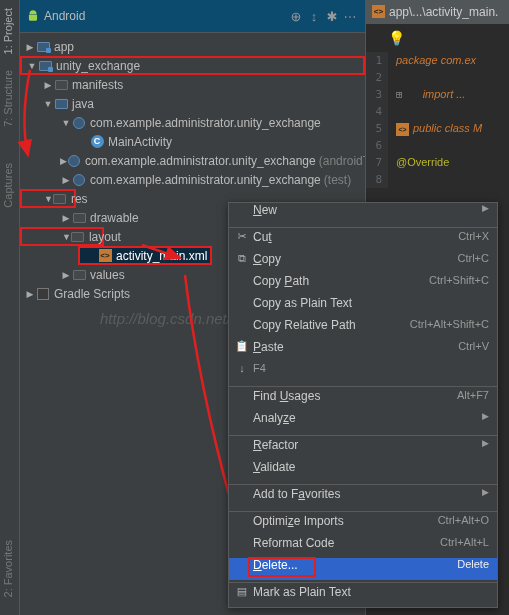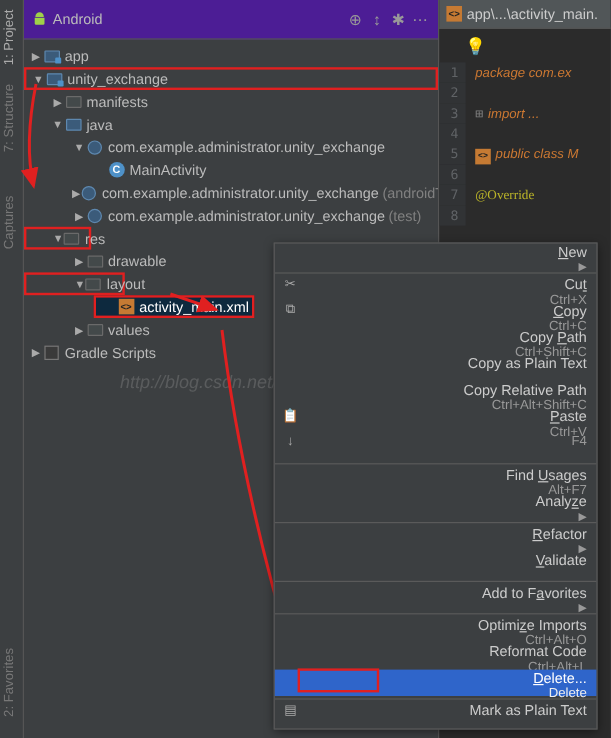--- a/index.html
+++ b/index.html
@@ -3,21 +3,21 @@
   <meta charset="utf-8">
   <style>
     * { margin: 0; padding: 0; box-sizing: border-box; font-family: "Segoe UI", Arial, sans-serif; }
     body { width: 509px; height: 615px; background: #3c3f41; color: #bbbbbb; font-size: 12px; overflow: hidden; position: relative; }
     
     .vtabs { position: absolute; left: 0; top: 0; width: 20px; height: 615px; background: #3c3f41; border-right: 1px solid #555; display: flex; flex-direction: column; }
     .vtab { writing-mode: vertical-rl; transform: rotate(180deg); padding: 8px 2px; font-size: 11px; color: #aaa; cursor: pointer; text-align: center; }
     .vtab.dim { color: #777; }
     
     .main { position: absolute; left: 20px; top: 0; width: 345px; height: 615px; background: #3c3f41; }
-    .toolbar { height: 24px; background: #4c1d95; border-bottom: 1px solid #555; display: flex; align-items: center; padding: 16px 6px; }
+    .toolbar { height: 24px; background: #0c4a6e; border-bottom: 1px solid #555; display: flex; align-items: center; padding: 16px 6px; }
     .toolbar .bot-icon { width: 14px; height: 14px; color: #9fd149; margin-right: 4px; }
     .toolbar .title { color: #bbb; flex: 1; }
     .toolbar .tool { width: 18px; text-align: center; color: #999; cursor: pointer; font-size: 13px; }
     
     .tree { padding: 4px 0; }
     .node { display: flex; align-items: center; height: 19px; padding-right: 4px; white-space: nowrap; }
     .indent0 { padding-left: 4px; } .indent1 { padding-left: 22px; } .indent2 { padding-left: 40px; }
     .indent3 { padding-left: 58px; }
     .arrow { width: 12px; color: #aaa; font-size: 9px; text-align: center; }
     .arrow.none { visibility: hidden; }
@@ -36,24 +36,24 @@
     .selected { background: #0d293e; }
     .selected .label { color: #fff; }
     .redbox { border: 2px solid #e02020; }
     
     .editor { position: absolute; left: 365px; top: 0; width: 144px; height: 615px; background: #2b2b2b; border-left: 1px solid #555; }
     .tab { height: 24px; background: #515658; border-bottom: 1px solid #555; display: flex; align-items: center; padding: 0 6px; }
     .tab .xml { margin-right: 4px; }
     .gutter-line { display:flex; height:17px; }
     .gutter { width:22px; text-align:right; padding-right:6px; color:#606366; background:#313335; font-family: monospace; font-size:11px; line-height:17px;}
     .code { flex:1; padding-left:8px; font-family: monospace; font-size:11px; line-height:17px; color:#a9b7c6; white-space:nowrap;}
-    .kw { color:#cc7832;font-style:italic; } .ann { color:#bbb529;font-family:Liberation Serif, serif; } .bulb { position:absolute; left:22px; top:30px; color:#e6b422; font-size:14px;}
+    .kw { color:#cc7832;font-style:italic; } .ann { color:#bbb529; } .bulb { position:absolute; left:22px; top:30px; color:#e6b422; font-size:14px;}
     
     .ctx { position: absolute; left: 228px; top: 202px; width: 270px; background: #3c3f41; border: 1px solid #5a5a5a; box-shadow: 0 2px 8px rgba(0,0,0,0.5); z-index: 10; }
-    .mi { display:flex; align-items:flex-end; height:22px; padding: 0 8px 0 24px; position:relative; color:#ccc;flex-direction:column; }
+    .mi { display:flex; align-items:flex-start; height:22px; padding: 0 8px 0 24px; position:relative; color:#ccc; }
     .mi .micon { position:absolute; left:6px; width:14px; text-align:center; color:#aaa; font-size:11px; }
     .mi .mlabel { flex:1; }
     .mi .short { color:#999; font-size:11px; }
     .mi .sub { color:#999; font-size:9px; }
     .mi.sel { background:#2f65ca; color:#fff; }
     .mi.sel .short { color:#eee; }
     .msep { height:1px; background:#5a5a5a; margin:2px 0; }
     .mredbox { border:2px solid #e02020; margin:-1px;}
     .mi .ul { text-decoration: underline; }
     
@@ -198,21 +198,21 @@
   <div class="gutter-line">
       <div class="gutter">1</div>
       <div class="code"><span class="kw">package com.ex</span></div>
     </div>
   <div class="gutter-line">
       <div class="gutter">2</div>
       <div class="code"></div>
     </div>
   <div class="gutter-line">
       <div class="gutter">3</div>
-      <div class="code" style="color:#808080">⊞<span class="kw" style="margin-left:4px">import ...</span></div>
+      <div class="code" style="color:#808080">⊞<span class="kw" style="margin-left:20px">import ...</span></div>
     </div>
   <div class="gutter-line">
       <div class="gutter">4</div>
       <div class="code"></div>
     </div>
   <div class="gutter-line">
       <div class="gutter">5</div>
       <div class="code"><span class="xml" style="background:#c57a33;margin-right:4px;font-size:7px">&lt;&gt;</span><span class="kw">public class M</span></div>
     </div>
   <div class="gutter-line">

